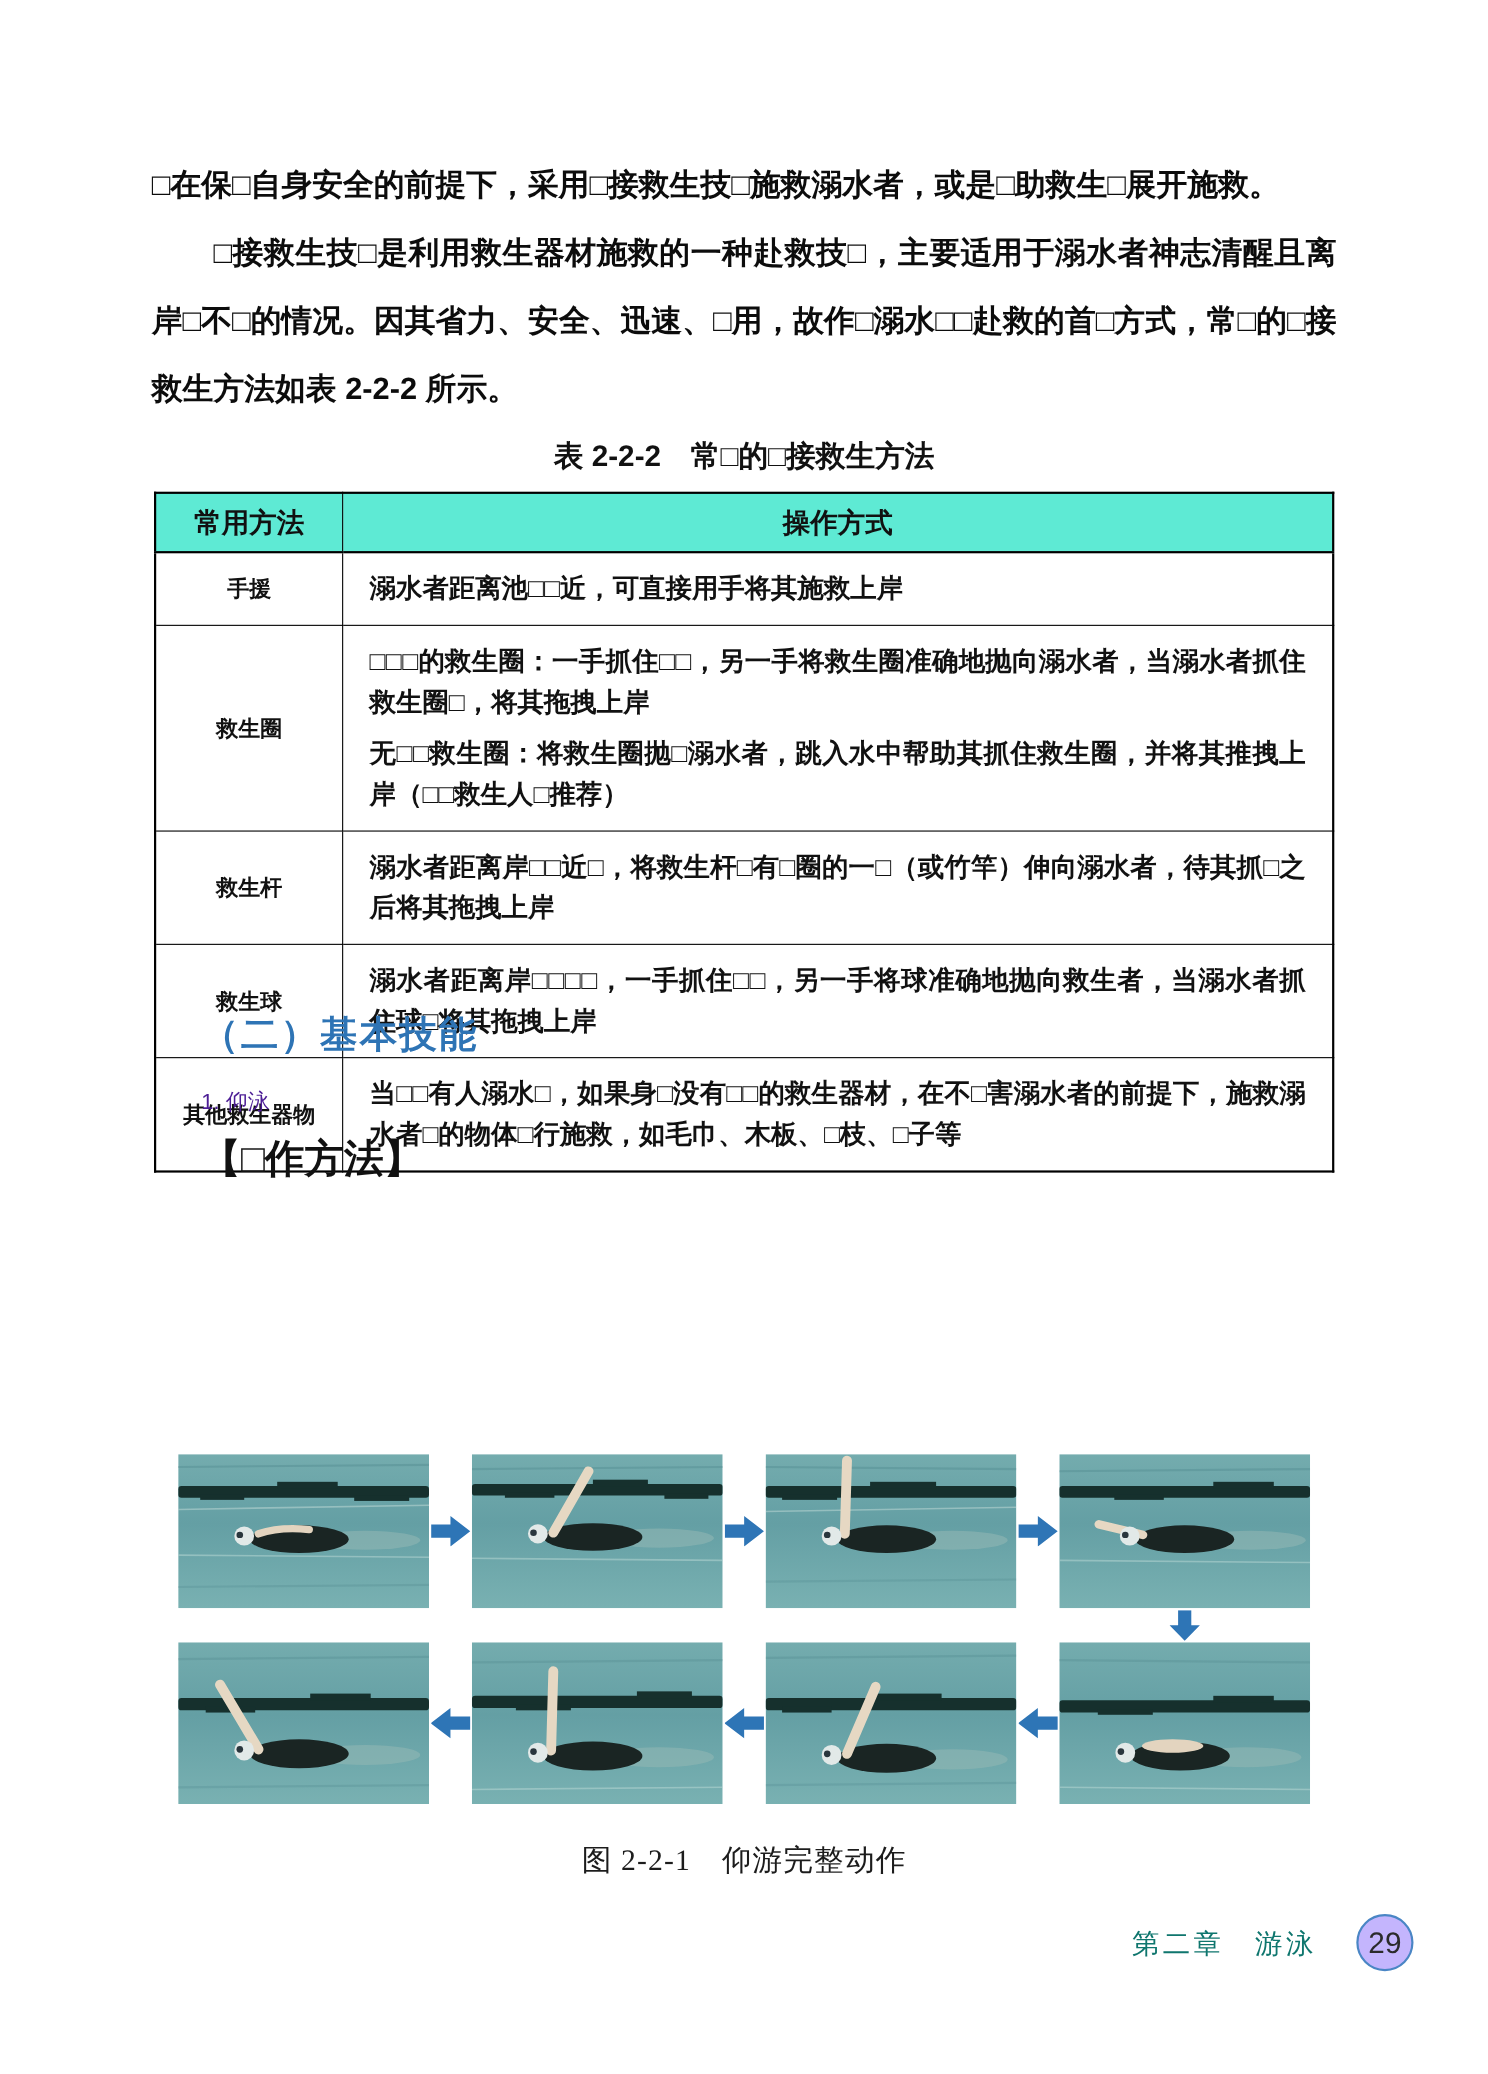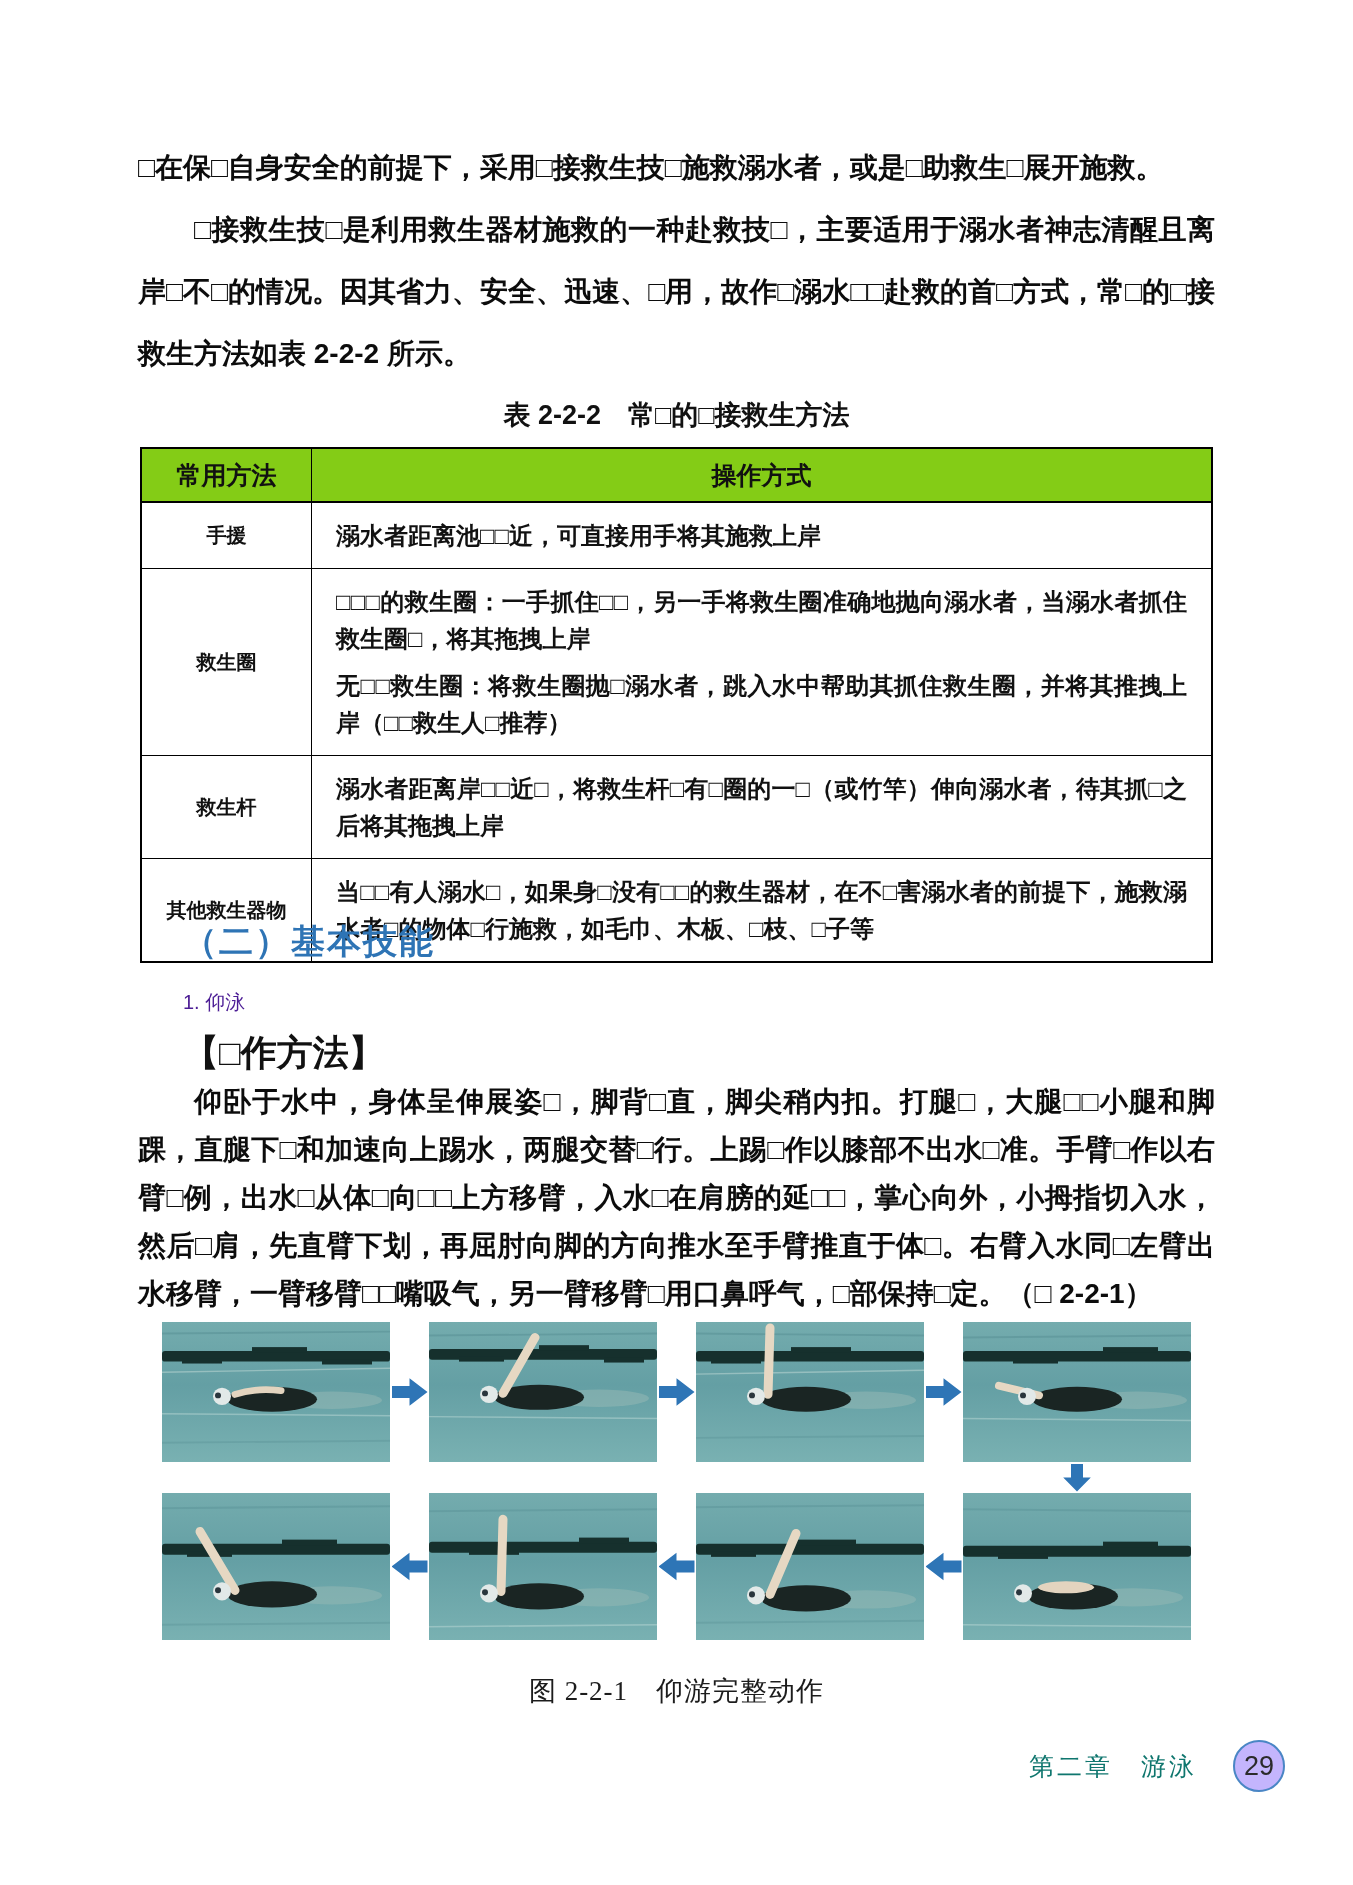--- a/index.html
+++ b/index.html
@@ -7,21 +7,21 @@
         font-family:"Liberation Sans","DejaVu Sans",sans-serif;color:#111;}
   .abs{position:absolute;}
   .body-par{left:138px;width:1077px;font-size:28px;line-height:62px;font-weight:600;
             text-align:justify;margin:0;color:#0c0c0c;}
   .par-cont{top:137px;}
   .par-intro{top:199px;text-indent:56px;}
   .table-title{top:394px;left:138px;width:1077px;text-align:center;font-size:27px;
                font-weight:700;line-height:42px;}
   .rescue-table{position:absolute;top:447px;left:140px;width:1073px;border-collapse:collapse;
                 border:2px solid #000;font-size:24px;}
-  .rescue-table th{background:#84cc16;font-weight:600;font-size:25px;height:50px;
+  .rescue-table th{background:#5eead4;font-weight:600;font-size:25px;height:50px;
                    border:1px solid #000;border-bottom:2px solid #000;margin-top:24px;}
   .rescue-table td{border:1px solid #000;vertical-align:middle;}
   .col-method{width:167px;text-align:center;font-weight:600;font-size:20px;}
   .col-ops{text-align:left;padding:4px 14px;}
   .col-ops p{margin:10px;line-height:37px;font-weight:600;text-align:justify;}
   .sec-heading{top:920px;left:183px;font-family:"Liberation Serif","DejaVu Serif",serif;
                font-size:34px;font-weight:700;color:#2E74B5;letter-spacing:2px;line-height:44px;}
   .sub-heading{top:984px;left:183px;font-size:20px;color:#4c1d95;line-height:36px;font-weight:500;}
   .method-label{top:1034px;left:183px;font-size:36px;font-weight:700;line-height:38px;text-align:center;}
   .method-par{top:1078px;left:138px;width:1077px;font-size:28px;line-height:48px;font-weight:600;
@@ -93,35 +93,40 @@
           <p>无□□救生圈：将救生圈抛□溺水者，跳入水中帮助其抓住救生圈，并将其推拽上岸（□□救生人□推荐）</p>
         </td>
       </tr>
       <tr>
         <td class="col-method">救生杆</td>
         <td class="col-ops">
             <p>溺水者距离岸□□近□，将救生杆□有□圈的一□（或竹竿）伸向溺水者，待其抓□之后将其拖拽上岸</p>
           </td>
       </tr>
       <tr>
+        <td class="col-method">救生球</td>
+        <td class="col-ops">
+            <p>溺水者距离岸□□□□，一手抓住□□，另一手将球准确地抛向救生者，当溺水者抓住球□将其拖拽上岸</p>
+          </td>
+      </tr>
+      <tr>
         <td class="col-method">其他救生器物</td>
         <td class="col-ops">
             <p>当□□有人溺水□，如果身□没有□□的救生器材，在不□害溺水者的前提下，施救溺水者□的物体□行施救，如毛巾、木板、□枝、□子等</p>
           </td>
       </tr>
     </tbody>
   </table>
 
   <div class="abs sec-heading">（二）基本技能</div>
 
   <div class="abs sub-heading">1. 仰泳</div>
 
   <div class="abs method-label">【□作方法】</div>
 
-  <p class="abs method-par">仰卧于水中，身体呈伸展姿□，脚背□直，脚尖稍内扣。打腿□，大腿□□小腿和脚踝，直腿下□和加速向上踢水，两腿交替□行。上踢□作以膝部不出水□准。手臂□作以右臂□例，出水□从体□向□□上方移臂，入水□在肩膀的延□□，掌心向外，小拇指切入水，然后□肩，先直臂下划，再屈肘向脚的方向推水至手臂推直于体□。右臂入水同□左臂出水移臂，一臂移臂□□嘴吸气，另一臂移臂□用口鼻呼气，□部保持□定。（□ 2-2-1）</p>
 
   <div class="abs fig-grid">
 
     <div class="gcell photo">
       <svg width="228" height="140" viewBox="0 0 228 145" preserveAspectRatio="none">
         <rect width="228" height="145" fill="url(#wg)"></rect>
         <line x1="0" y1="12" x2="228" y2="10" stroke="#578f94" stroke-width="2" opacity="0.5"></line>
         <line x1="0" y1="95" x2="228" y2="97" stroke="#bcd9d6" stroke-width="1.5" opacity="0.5"></line>
         <line x1="0" y1="125" x2="228" y2="123" stroke="#578f94" stroke-width="2" opacity="0.35"></line>
         <g fill="#16302d">

